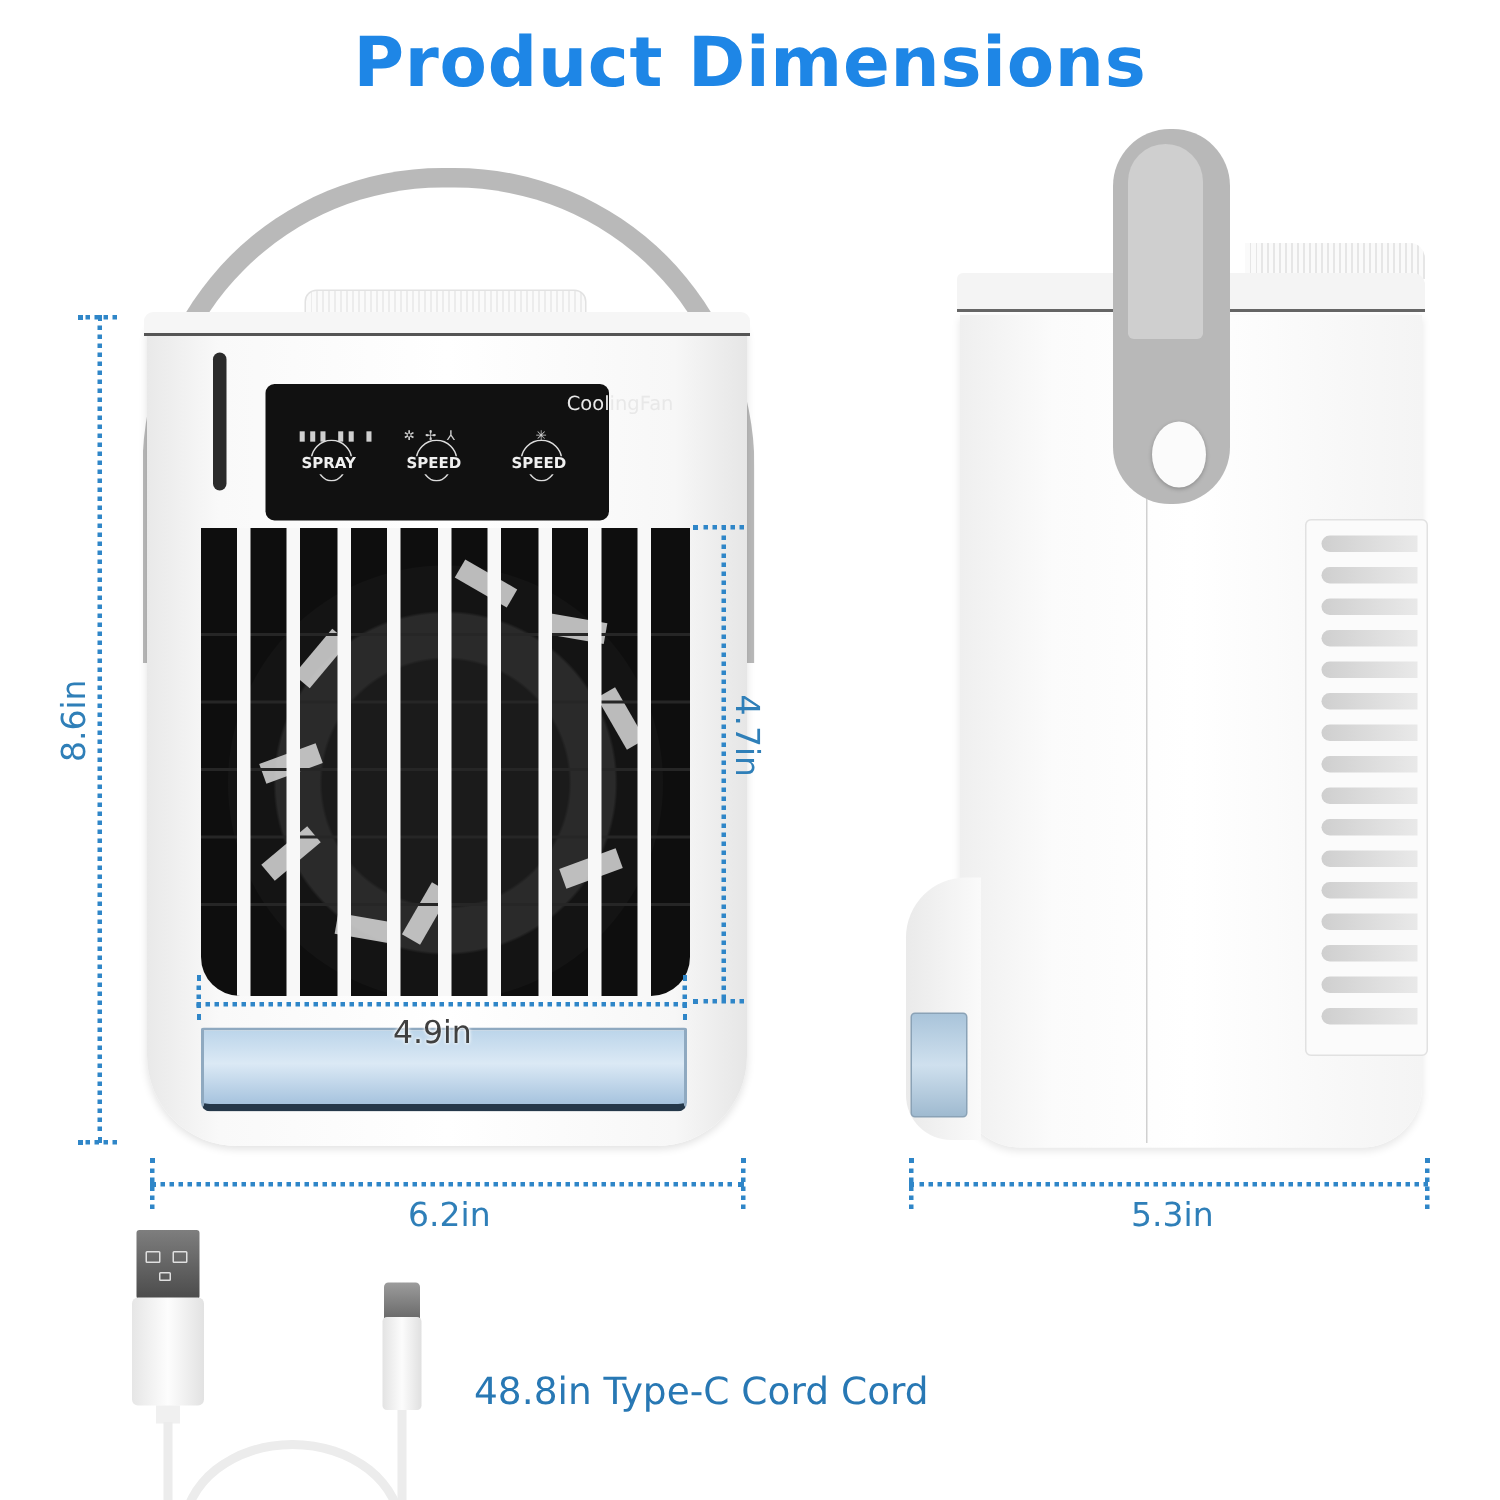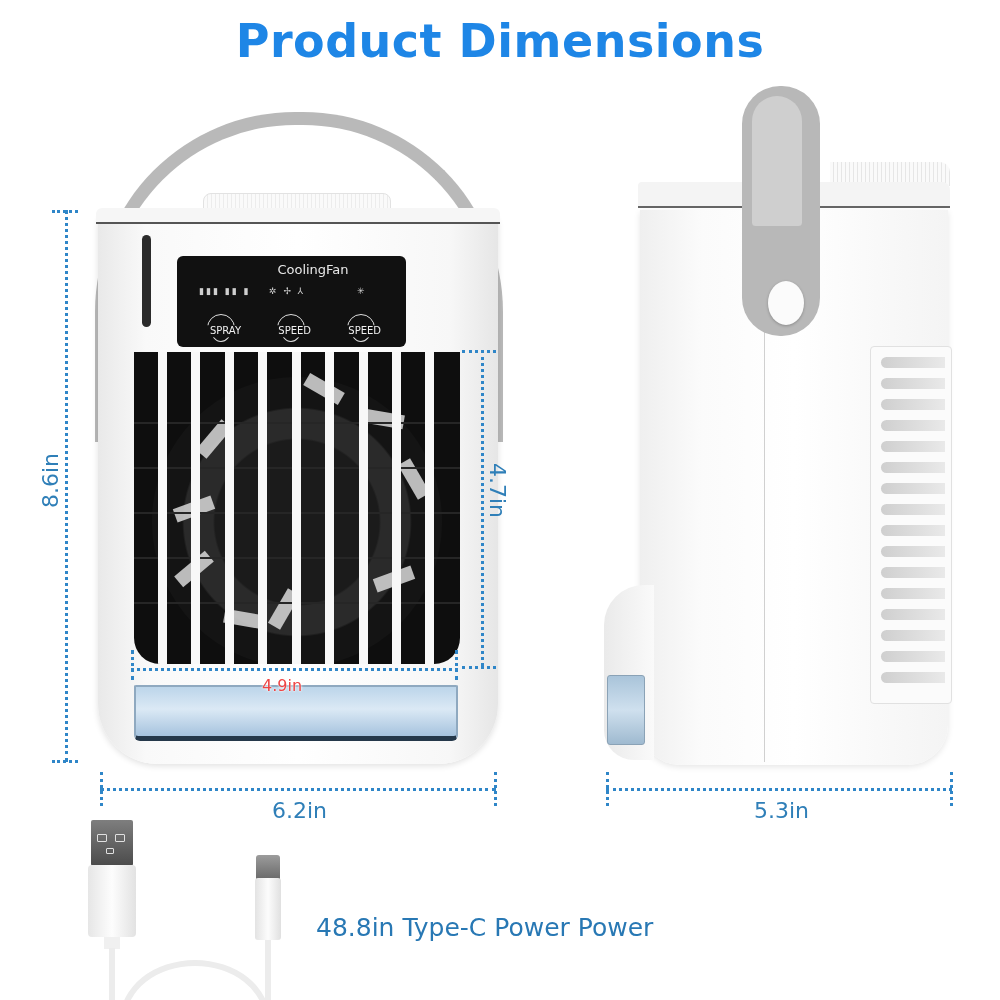--- a/index.html
+++ b/index.html
@@ -41,24 +41,24 @@
       border: 13px solid #b9b9b9; border-bottom: none;
       border-radius: 200px 200px 0 0; box-sizing: border-box;
     }
     .water-slot {
       left: 142px; top: 235px; width: 9px; height: 92px; background: #2b2b2b; border-radius: 5px;
     }
     .panel {
       left: 177px; top: 256px; width: 229px; height: 91px; background: #111;
       border-radius: 6px; color: #e8e8e8;
     }
-    .panel-brand { left: 0; width: 272px; top: 6px; text-align: center; font-size: 13px; }
+    .panel-brand { left: 0; width: 272px; top: 6px; text-align: right; font-size: 13px; }
     .panel-ind { top: 30px; font-size: 9px; color: #cfcfcf; letter-spacing: 2px; }
     .panel-btn {
-      top: 58px; width: 40px; height: 30px; text-align: right; font-size: 10px; font-weight: normal;
+      top: 37px; width: 40px; height: 30px; text-align: left; font-size: 10px; font-weight: bold;
       color: #f0f0f0;
     }
     .panel-btn .arc {
       position: absolute; left: 6px; top: 0; width: 28px; height: 28px; border: 1.5px solid #ddd;
       border-radius: 50%; box-sizing: border-box; clip-path: inset(0 0 60% 0);
     }
     .panel-btn .arc2 {
       position: absolute; left: 10px; top: 4px; width: 20px; height: 24px; border: 1.5px solid #ddd;
       border-radius: 50%; box-sizing: border-box; clip-path: inset(80% 0 0 0);
     }
@@ -223,21 +223,21 @@
 <div class="abs dim-label vlabel-ccw" style="left:20px; top:468px; width:60px; text-align:center;">8.6in</div>
 
 <div class="abs hline" style="left:462px; top:350px; width:34px;"></div>
 <div class="abs vline" style="left:481px; top:350px; height:316px;"></div>
 <div class="abs hline" style="left:462px; top:666px; width:34px;"></div>
 <div class="abs dim-label vlabel" style="left:462px; top:478px; width:70px; text-align:center;">4.7in</div>
 
 <div class="abs vline" style="left:131px; top:650px; height:30px;"></div>
 <div class="abs hline" style="left:131px; top:668px; width:327px;"></div>
 <div class="abs vline" style="left:455px; top:650px; height:30px;"></div>
-<div class="abs dim-label" style="left:262px; top:676px; color:#ef4444; font-size:16px; text-shadow:0 0 2px #fff,0 0 3px #fff;">4.9in</div>
+<div class="abs dim-label" style="left:262px; top:676px; color:#404040; font-size:21px; text-shadow:0 0 2px #fff,0 0 3px #fff;">4.9in</div>
 
 <div class="abs vline" style="left:100px; top:772px; height:34px;"></div>
 <div class="abs hline" style="left:100px; top:788px; width:396px;"></div>
 <div class="abs vline" style="left:494px; top:772px; height:34px;"></div>
 <div class="abs dim-label" style="left:272px; top:798px;">6.2in</div>
 
 <div>
   <div class="abs side-cap"></div>
   <div class="abs side-lid"></div>
   <div class="abs side-body"></div>
@@ -282,13 +282,13 @@
   <div class="abs usb-body"></div>
   <div class="abs usb-neck"></div>
   <div class="abs cable-v" style="left:109px; top:948px; height:52px;"></div>
 
   <div class="abs usbc-metal"></div>
   <div class="abs usbc-body"></div>
   <div class="abs cable-v" style="left:265px; top:940px; height:60px;"></div>
   <div class="abs cable-loop"></div>
 </div>
 
-<div class="abs cord-label">48.8in Type-C Power Power</div>
+<div class="abs cord-label">48.8in Type-C Cord Cord</div>
 
 </body></html>

